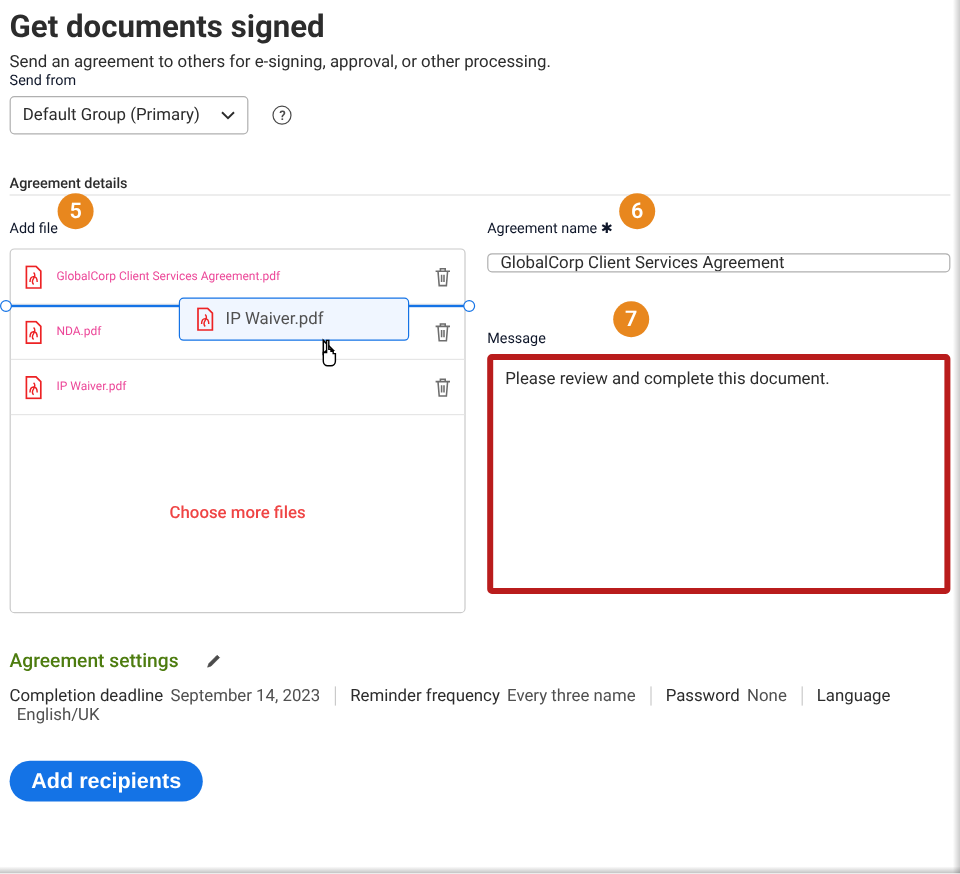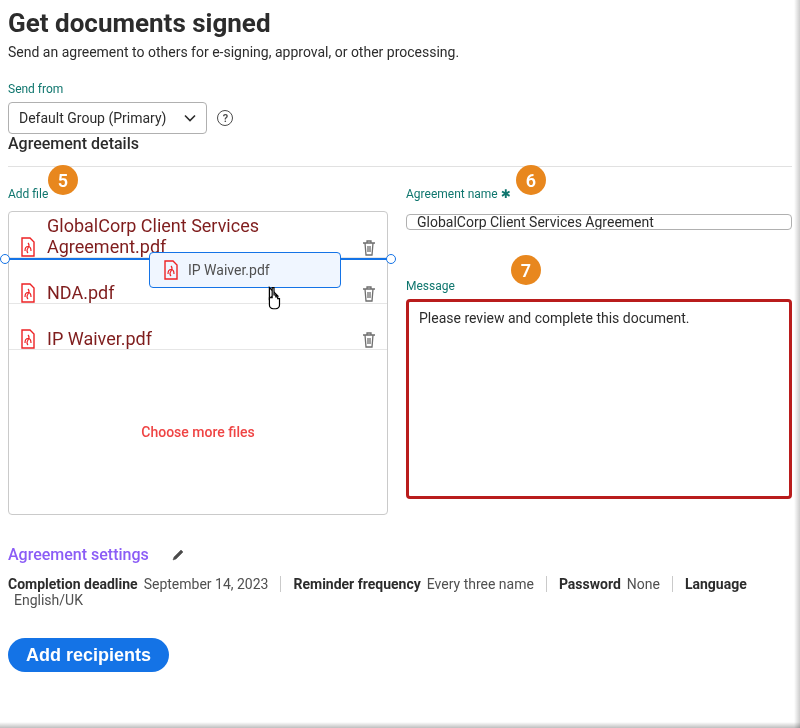--- a/index.html
+++ b/index.html
@@ -14,71 +14,70 @@
   }
   h1 {
     font-size: 26px;
     font-weight: 700;
     color: #2c2c2c;
     margin-bottom: 6px;
   }
   .subtitle {
     font-size: 14px;
     color: #2c2c2c;
-    margin-bottom: 22px;
   }
   .field-label {
     font-size: 12px;
-    color: #0f766e;
+    color: #0f172a;
     margin-bottom: 6px;
   }
-  .send-from-row { display: flex; align-items: center; gap: 10px; }
+  .send-from-row { display: flex; align-items: center; gap: 20px; margin-bottom: 34px; }
   .select-box {
     height: 32px;
     border: 1px solid #b0b0b0;
     border-radius: 4px;
     padding: 0 10px;
     display: inline-flex;
     align-items: center;
     gap: 18px;
     font-size: 14px;
     cursor: pointer;
     background: #fff;
   }
   .chev { width: 12px; height: 12px; display:inline-block; }
   .help-icon {
     width: 16px; height: 16px; border: 1.3px solid #4b4b4b; border-radius: 50%;
     display: inline-flex; align-items: center; justify-content: center;
     font-size: 11px; font-weight: 600; color:#4b4b4b; cursor: pointer;
   }
   h2 {
-    font-size: 16px;
+    font-size: 12px;
     font-weight: 500;
     color: #2c2c2c;
-    padding-bottom: 13px;
+    padding-bottom: 2px;
     border-bottom: 1px solid #e1e1e1;
     margin-bottom: 20px;
   }
   .two-col { display: flex; gap: 18px; }
   .left { width: 380px; position: relative; }
   .right { flex: 1; }
   .files-box {
     border: 1px solid #cacaca;
     border-radius: 4px;
     background: #fff;
     height: 304px;
     display: flex; flex-direction: column;
   }
   .file-row {
-    display: flex; align-items: flex-end;
+    display: flex; align-items: center;
     padding: 0 10px;
     height: 46px;
     border-bottom: 1px solid #e6e6e6;
-    font-size: 18px;
-    color: #7f1d1d;
+    font-size: 10px;
+    color: #ec4899;
     cursor: grab;
   }
   .file-row .name { flex:1; padding-left: 10px; }
   .pdf-icon { width:18px; height:20px; }
   .trash { width:16px; height:18px; cursor:pointer; flex-shrink:0; }
   .drop-indicator {
     position: absolute;
     left: -5px; right: -5px;
     height: 2px;
     background: #1473e6;
@@ -126,21 +125,21 @@
     border: 1px solid #b0b0b0;
     border-radius: 4px;
     padding: 0 10px;
     font-size: 14px;
     font-family: inherit;
     color: #2c2c2c;
   }
   .textarea {
     width: 100%;
     height: 200px;
-    border: 3px solid #b91c1c;
+    border: 5px solid #b91c1c;
     border-radius: 4px;
     padding: 8px 10px;
     font-size: 14px;
     font-family: inherit;
     color: #2c2c2c;
     resize: none;
   }
   .right .agreement-name-block { margin-bottom: 48px; }
   .star { font-family: serif; }
   .section-label-row { display:flex; align-items:center; margin-bottom:4px; position:relative;text-align:right; }
@@ -149,31 +148,31 @@
     width: 30px; height: 30px;
     background: #e8871e;
     color: #fff;
     border-radius: 50%;
     display: flex; align-items: center; justify-content: center;
     font-size: 18px; font-weight: 600;
     z-index: 5;
   }
   .settings-row {
     margin-top: 30px;
-    font-size: 16px; font-weight: 500; color:#8b5cf6;
+    font-size: 16px; font-weight: 500; color:#4d7c0f;
     display:flex; align-items:center; gap:22px;
   }
   .pencil { width:14px; height:14px; cursor:pointer; }
   .meta-row {
     margin-top: 12px;
     font-size: 14px;
     color: #2c2c2c;
     display: flex; align-items: center; flex-wrap: wrap;
   }
-  .meta-row .lbl { font-weight: 700; }
+  .meta-row .lbl { font-weight: 400; }
   .meta-row .val { color:#505050; margin-left:6px; }
   .meta-row .sep {
     width:1px; height:16px; background:#cacaca; margin: 0 12px;
   }
   .primary-btn {
     margin-top: 30px;
     height: 34px;
     padding: 0 18px;
     background: #1473e6;
     color:#fff;

